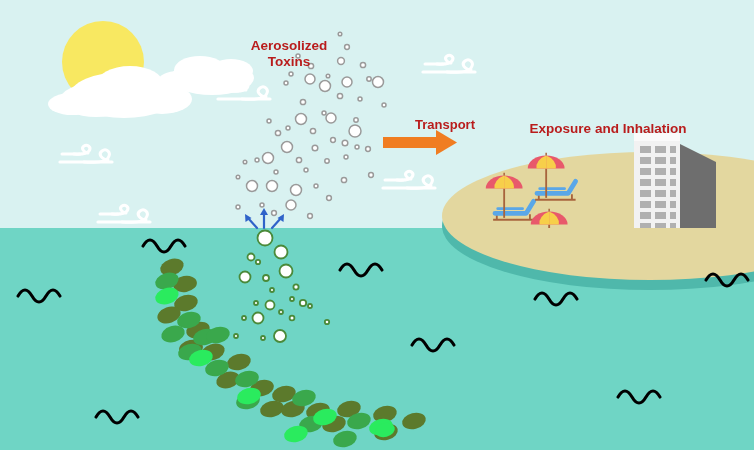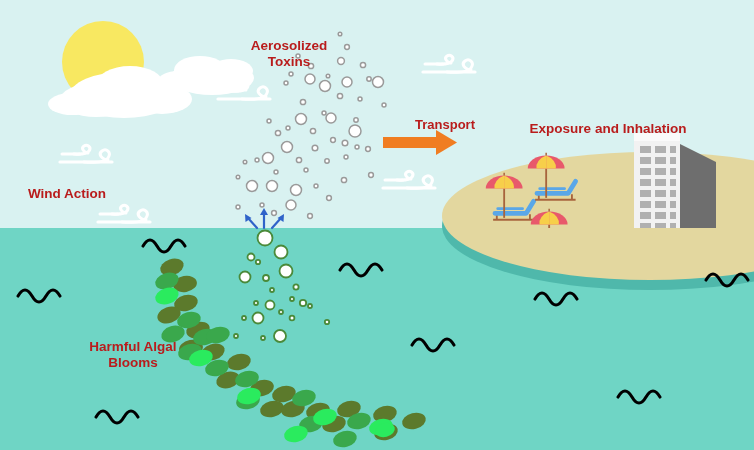--- a/index.html
+++ b/index.html
@@ -303,23 +303,20 @@
     <g fill="#f07d21">
       <rect x="383" y="137" width="57" height="11"></rect>
       <polygon points="436,130 457,142.5 436,155"></polygon>
     </g>
 
   </svg>
 
   <div class="lbl" id="lbl-aerosolized">Aerosolized
 Toxins</div>
 
-  <div class="lbl" id="lbl-wind">Wind Action</div>
 
 
   <div class="lbl" id="lbl-transport">Transport</div>
 
   <div class="lbl" id="lbl-exposure">Exposure and Inhalation</div>
 
-  <div class="lbl" id="lbl-harmful">Harmful Algal
-Blooms</div>
 
 </div>
 
 </body></html>

